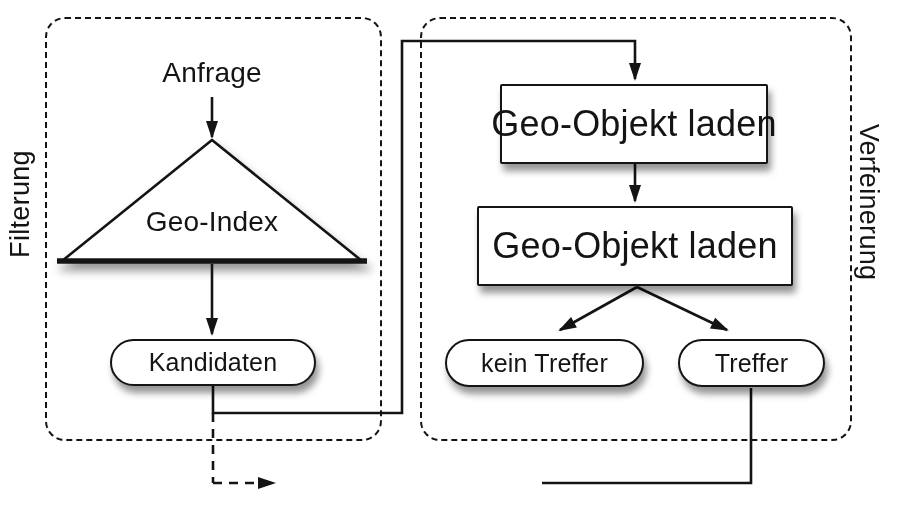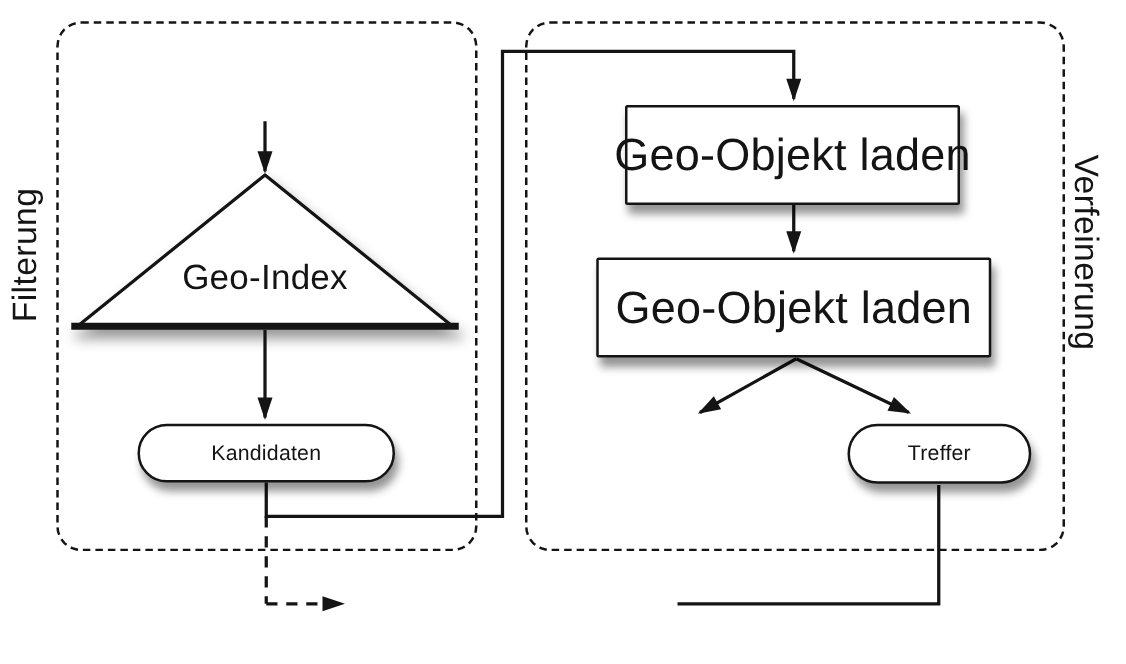--- a/index.html
+++ b/index.html
@@ -39,21 +39,21 @@
   .node {
     position: absolute;
     display: flex;
     align-items: center;
     justify-content: center;
     background: #ffffff;
     border: 2.6px solid #141414;
     box-sizing: border-box;
     box-shadow: 3px 7px 7px rgba(0,0,0,0.42);
     z-index: 2;
-    font-size: 17px;
+    font-size: 25px;
     letter-spacing: 0.2px;
     white-space: nowrap;
   }
   .stadium { border-radius: 24px; }
   .rect    { border-radius: 2px; font-size: 36px; }
 
   #kandidaten-node      { left: 110px; top: 339px; width: 206px; height: 47px; }
   #geo-objekt-laden-1   { left: 500px; top: 84px;  width: 268px; height: 80px; }
   #geo-objekt-laden-2   { left: 477px; top: 206px; width: 316px; height: 80px; }
   #kein-treffer-node    { left: 445px; top: 339px; width: 199px; height: 48px; }
@@ -128,33 +128,37 @@
 
     <path d="M751,388 L751,483 L542,483" stroke="#141414" stroke-width="2.6" fill="none"></path>
 
     <path d="M213,413 L213,483" stroke="#141414" stroke-width="2.6" fill="none" stroke-dasharray="9 7"></path>
     <path d="M213,483 L274,483" stroke="#141414" stroke-width="2.6" fill="none" stroke-dasharray="9 7" marker-end="url(#arrowhead)"></path>
   </svg>
 
   <div class="region-title" id="filterung-label">Filterung</div>
   <div class="region-title" id="verfeinerung-label">Verfeinerung</div>
 
+  <div class="free-label" id="anfrage-label">Anfrage</div>
   <div class="free-label" id="geo-index-label">Geo-Index</div>
 
   <div class="node stadium" id="kandidaten-node">
     <span>Kandidaten</span>
   </div>
 
   <div class="node rect" id="geo-objekt-laden-1">
     <span>Geo-Objekt laden</span>
   </div>
 
   <div class="node rect" id="geo-objekt-laden-2">
     <span>Geo-Objekt laden</span>
   </div>
 
+  <div class="node stadium" id="kein-treffer-node">
+    <span>kein Treffer</span>
+  </div>
 
   <div class="node stadium" id="treffer-node">
     <span>Treffer</span>
   </div>
 
 
 </div>
 
 </body></html>

